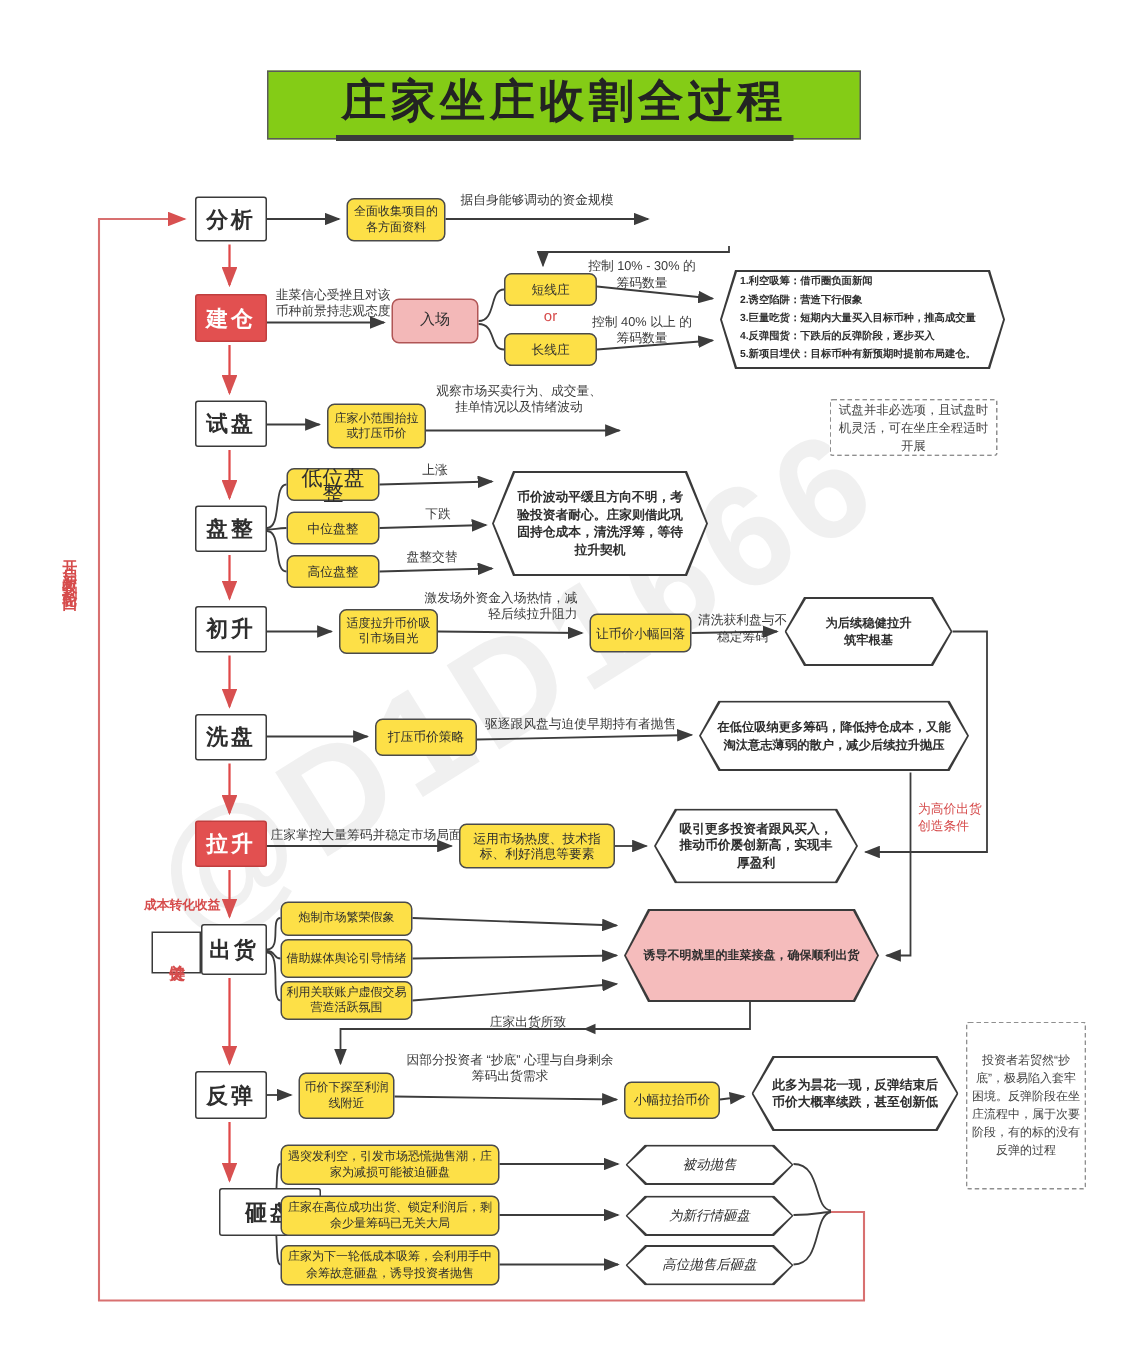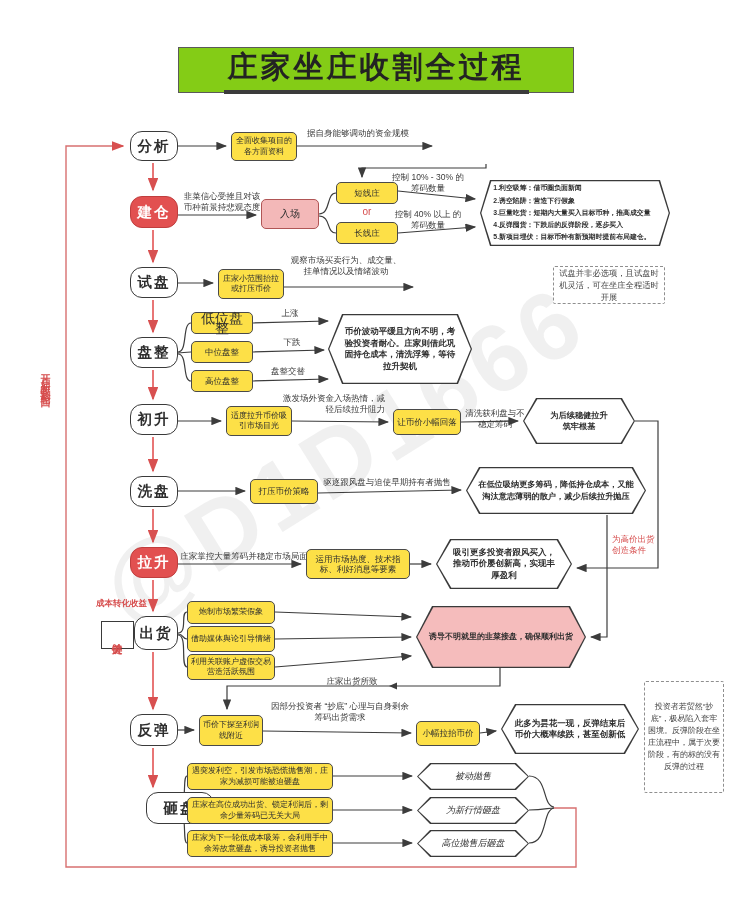--- a/index.html
+++ b/index.html
@@ -4,21 +4,21 @@
 <style>
   html,body{margin:0;padding:0;background:#ffffff;}
   #canvas{position:relative;width:753px;height:913px;background:#fff;overflow:hidden;
     font-family:"Liberation Sans","DejaVu Sans",sans-serif;color:#2e2e2e;}
   #wire{position:absolute;left:0;top:0;z-index:1;}
   .node{position:absolute;z-index:2;box-sizing:border-box;}
   .title{display:flex;align-items:center;justify-content:center;background:#84cc16;border:1.6px solid #5a5a5a;}
   .title span{font-family:"Liberation Serif","DejaVu Serif",serif;font-weight:bold;font-size:30px;color:#232323;
     letter-spacing:3px;border-bottom:4px solid #3b3b3b;padding:0 4px 2px 4px;}
   .stage{display:flex;align-items:center;justify-content:center;background:#fff;border:1.7px solid #3a3a3a;
-    font-weight:bold;font-size:14.5px;letter-spacing:2px;border-radius:12px;}
+    font-weight:bold;font-size:14.5px;letter-spacing:2px;border-radius:2px;}
   .stage.red{background:#e25050;border-color:#c03e3e;color:#fff;}
   .rbox{display:flex;align-items:center;justify-content:center;text-align:center;background:#fde047;
     border:1.2px solid #4a4a4a;border-radius:5px;font-size:8px;line-height:10.5px;padding:1px 3px;}
   .rbox.pink{background:#f3b8b8;border-color:#b05555;font-size:10px;}
   .lbl{font-size:8.5px;line-height:11px;text-align:center;color:#3a3a3a;}
   .lbl.nw{white-space:nowrap;}
   .red-t{color:#d64c4c;}
   .bold{font-weight:bold;}
   .hex .hx{position:absolute;inset:0;background:#3a3a3a;
     clip-path:polygon(var(--bv) 0,calc(100% - var(--bv)) 0,100% 50%,calc(100% - var(--bv)) 100%,var(--bv) 100%,0 50%);}

